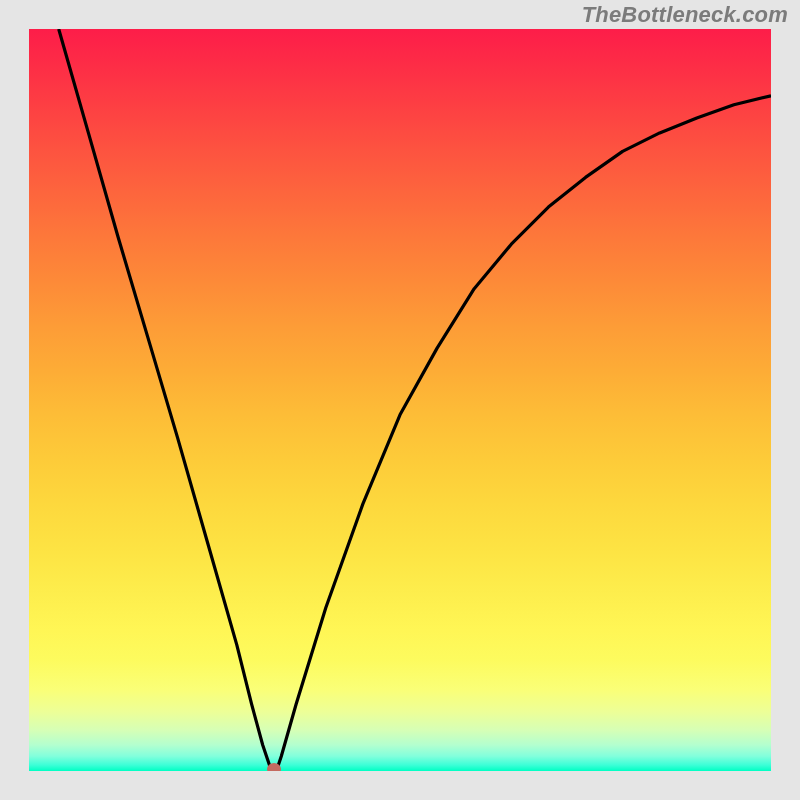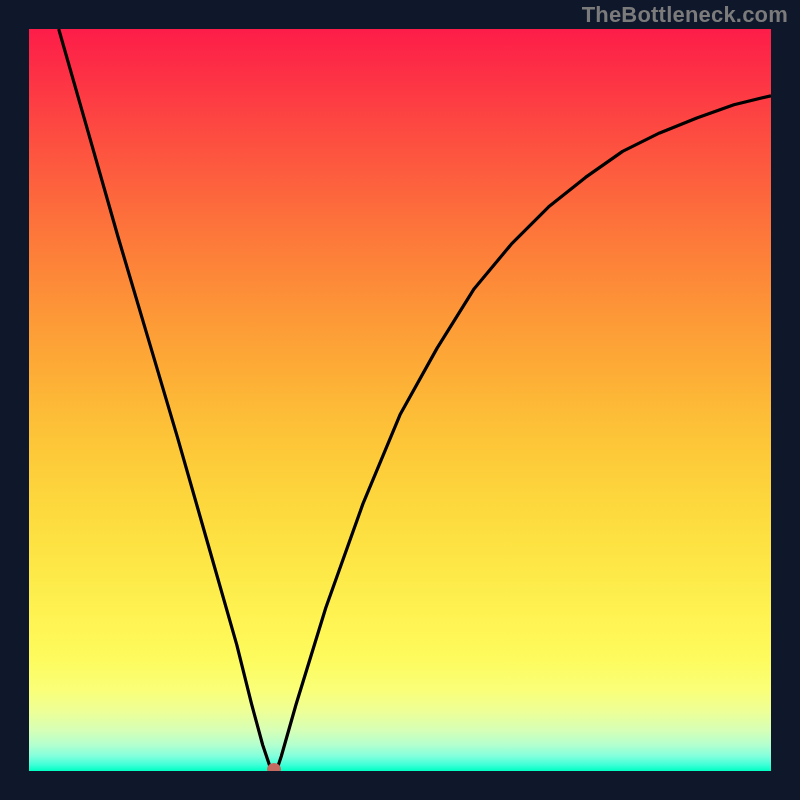--- a/index.html
+++ b/index.html
@@ -7,21 +7,22 @@
     padding: 0;
     width: 800px;
     height: 800px;
     background: #000;
     overflow: hidden;
   }
   .frame {
     position: relative;
     width: 800px;
     height: 800px;
-    background: #0f172a;
+    background: #e5e5e5;
+    font-style: italic;
   }
   .watermark {
     position: absolute;
     top: 2px;
     right: 12px;
     font-family: Arial, Helvetica, sans-serif;
     font-size: 22px;
     font-weight: bold;
     color: #7b7b7b;
     letter-spacing: 0.2px;

